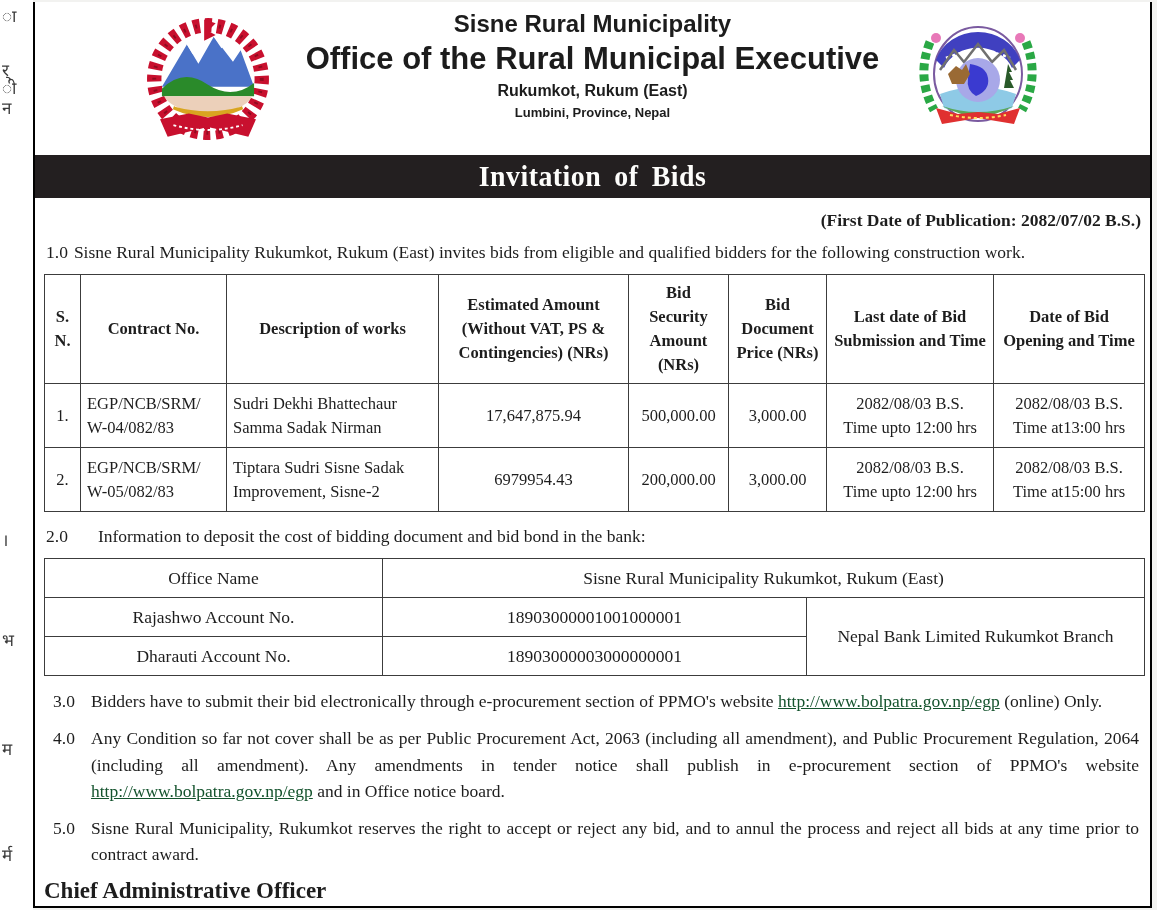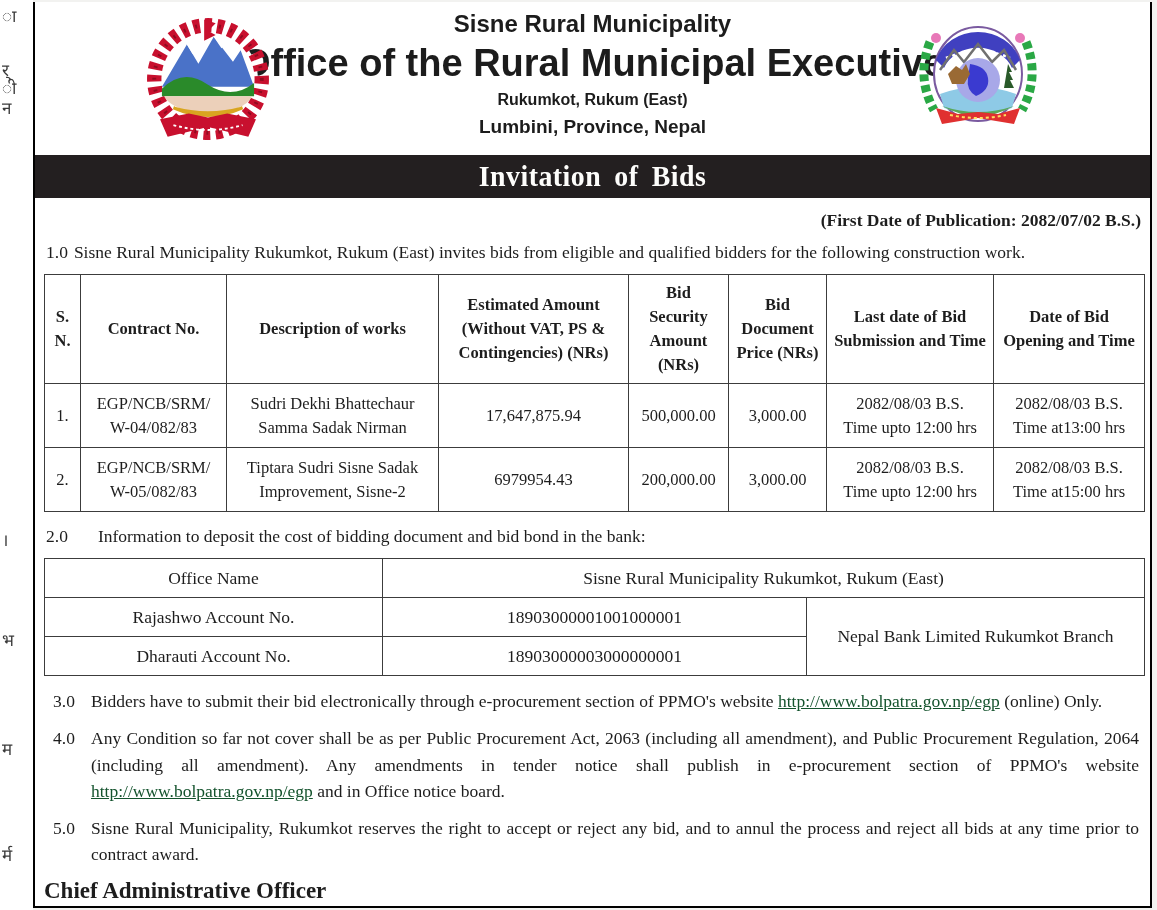--- a/index.html
+++ b/index.html
@@ -10,23 +10,23 @@
   .margin-strip { position:absolute; left:0; top:0; width:33px; height:910px; background:#fff; }
   .margin-frag { position:absolute; left:2px; font-size:17px; color:#3a3a3a; font-family:"Liberation Serif", serif; }
 
   .doc { position:absolute; left:33px; top:2px; width:1119px; height:906px;
          border:2px solid #000; border-top:none; background:#fff; }
 
   
   .doc-header { position:relative; height:153px; }
   .header-text { text-align:center; padding-top:7px; font-family:"Liberation Sans", sans-serif; font-weight:bold; color:#1c1c1c; }
   .org-name   { font-size:24px; line-height:1.25; }
-  .office-name{ font-size:38px; line-height:1.3; }
+  .office-name{ font-size:31px; line-height:1.3; }
   .addr       { font-size:16px; line-height:1.5; }
-  .prov       { font-size:19px; line-height:1.6; }
+  .prov       { font-size:13px; line-height:1.6; }
   .logo-left  { position:absolute; left:104px; top:6px; width:138px; height:144px; }
   .logo-right { position:absolute; right:106px; top:20px; width:132px; height:110px; }
 
   
   .banner { height:43px; background:#231f20; display:flex; align-items:center; justify-content:center; }
   .banner-title { color:#fdfdfb; font-size:29px; font-weight:bold; font-family:"Liberation Serif", serif;
                   letter-spacing:0.5px; word-spacing:6px; transform:scaleX(0.96); }
 
   
   .doc-body { padding:12px 9px 0 9px; font-size:17.5px; }
@@ -35,21 +35,21 @@
   .clause-inline .num { margin-right:6px; }
   .clause-tab .num { margin-right:30px; }
 
   table { border-collapse:collapse; margin:4px auto 12px auto; }
   td, th { border:1px solid #3c3c3c; font-size:16.5px; color:#1d1d1d; }
 
   .bids-table { width:1100px; table-layout:fixed; }
   .bids-table th { font-weight:bold; text-align:center; padding:6px 6px; height:102px; line-height:1.45; }
   .bids-table td { height:64px; vertical-align:middle; padding:4px 6px; line-height:1.4; }
   .cell-center { text-align:center; }
-  .cell-left   { text-align:center; }
+  .cell-left   { text-align:left; }
   .contract-cell { white-space:pre-line; }
 
   .bank-table { width:1100px; table-layout:fixed; }
   .bank-table td { height:39px; vertical-align:middle; padding:2px 10px; font-size:17.5px;text-align:center; }
 
   .clause { display:flex; margin:0 2px 10px 2px; line-height:1.52; }
   .clause .cnum { flex:0 0 38px;margin-left:7px; }
   .clause .cbody { flex:1; text-align:justify; }
   .doc-link { color:#14532d; text-decoration:underline; cursor:pointer; }
 

